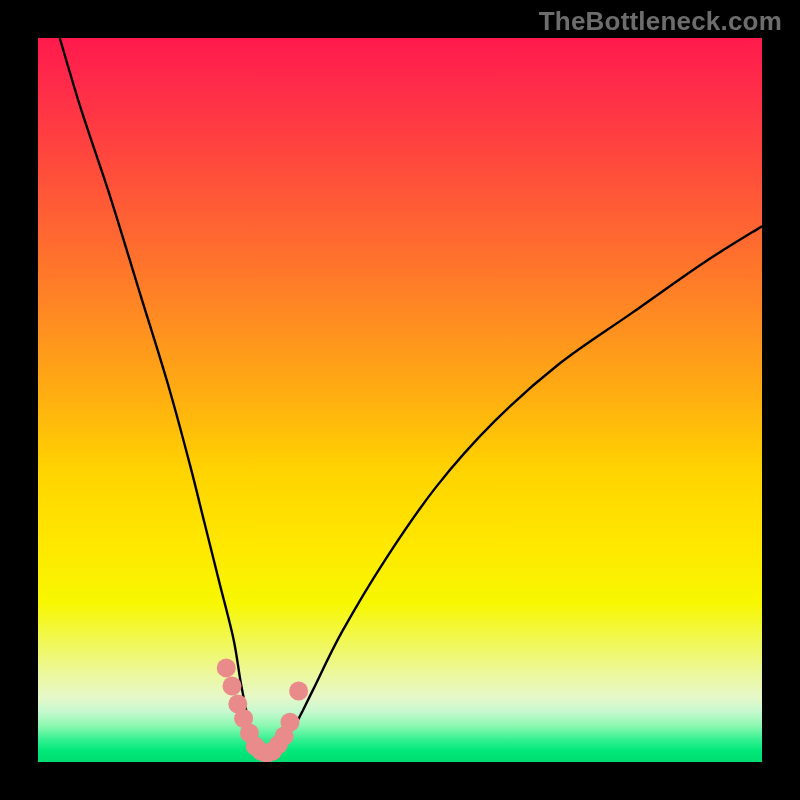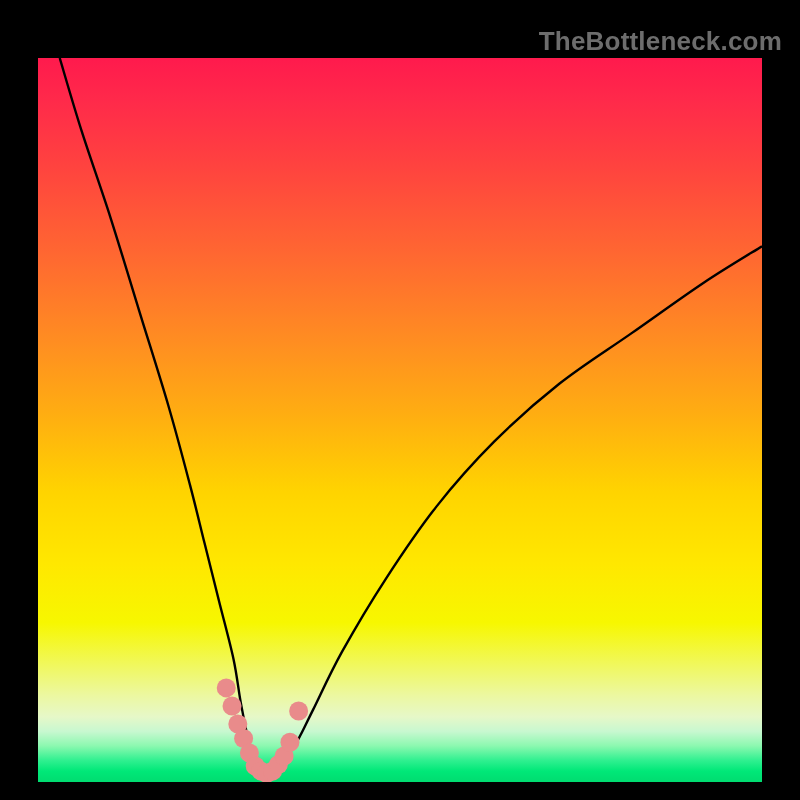--- a/index.html
+++ b/index.html
@@ -8,21 +8,20 @@
     width: 800px;
     height: 800px;
     background: #000;
     overflow: hidden;
     font-family: Arial, Helvetica, sans-serif;
   }
   .frame {
     position: absolute;
     inset: 0;
     background: #000;
-    margin-top: 20px;
   }
   .plot-area {
     position: absolute;
     left: 38px;
     top: 38px;
     width: 724px;
     height: 724px;
     overflow: hidden;
   }
   

